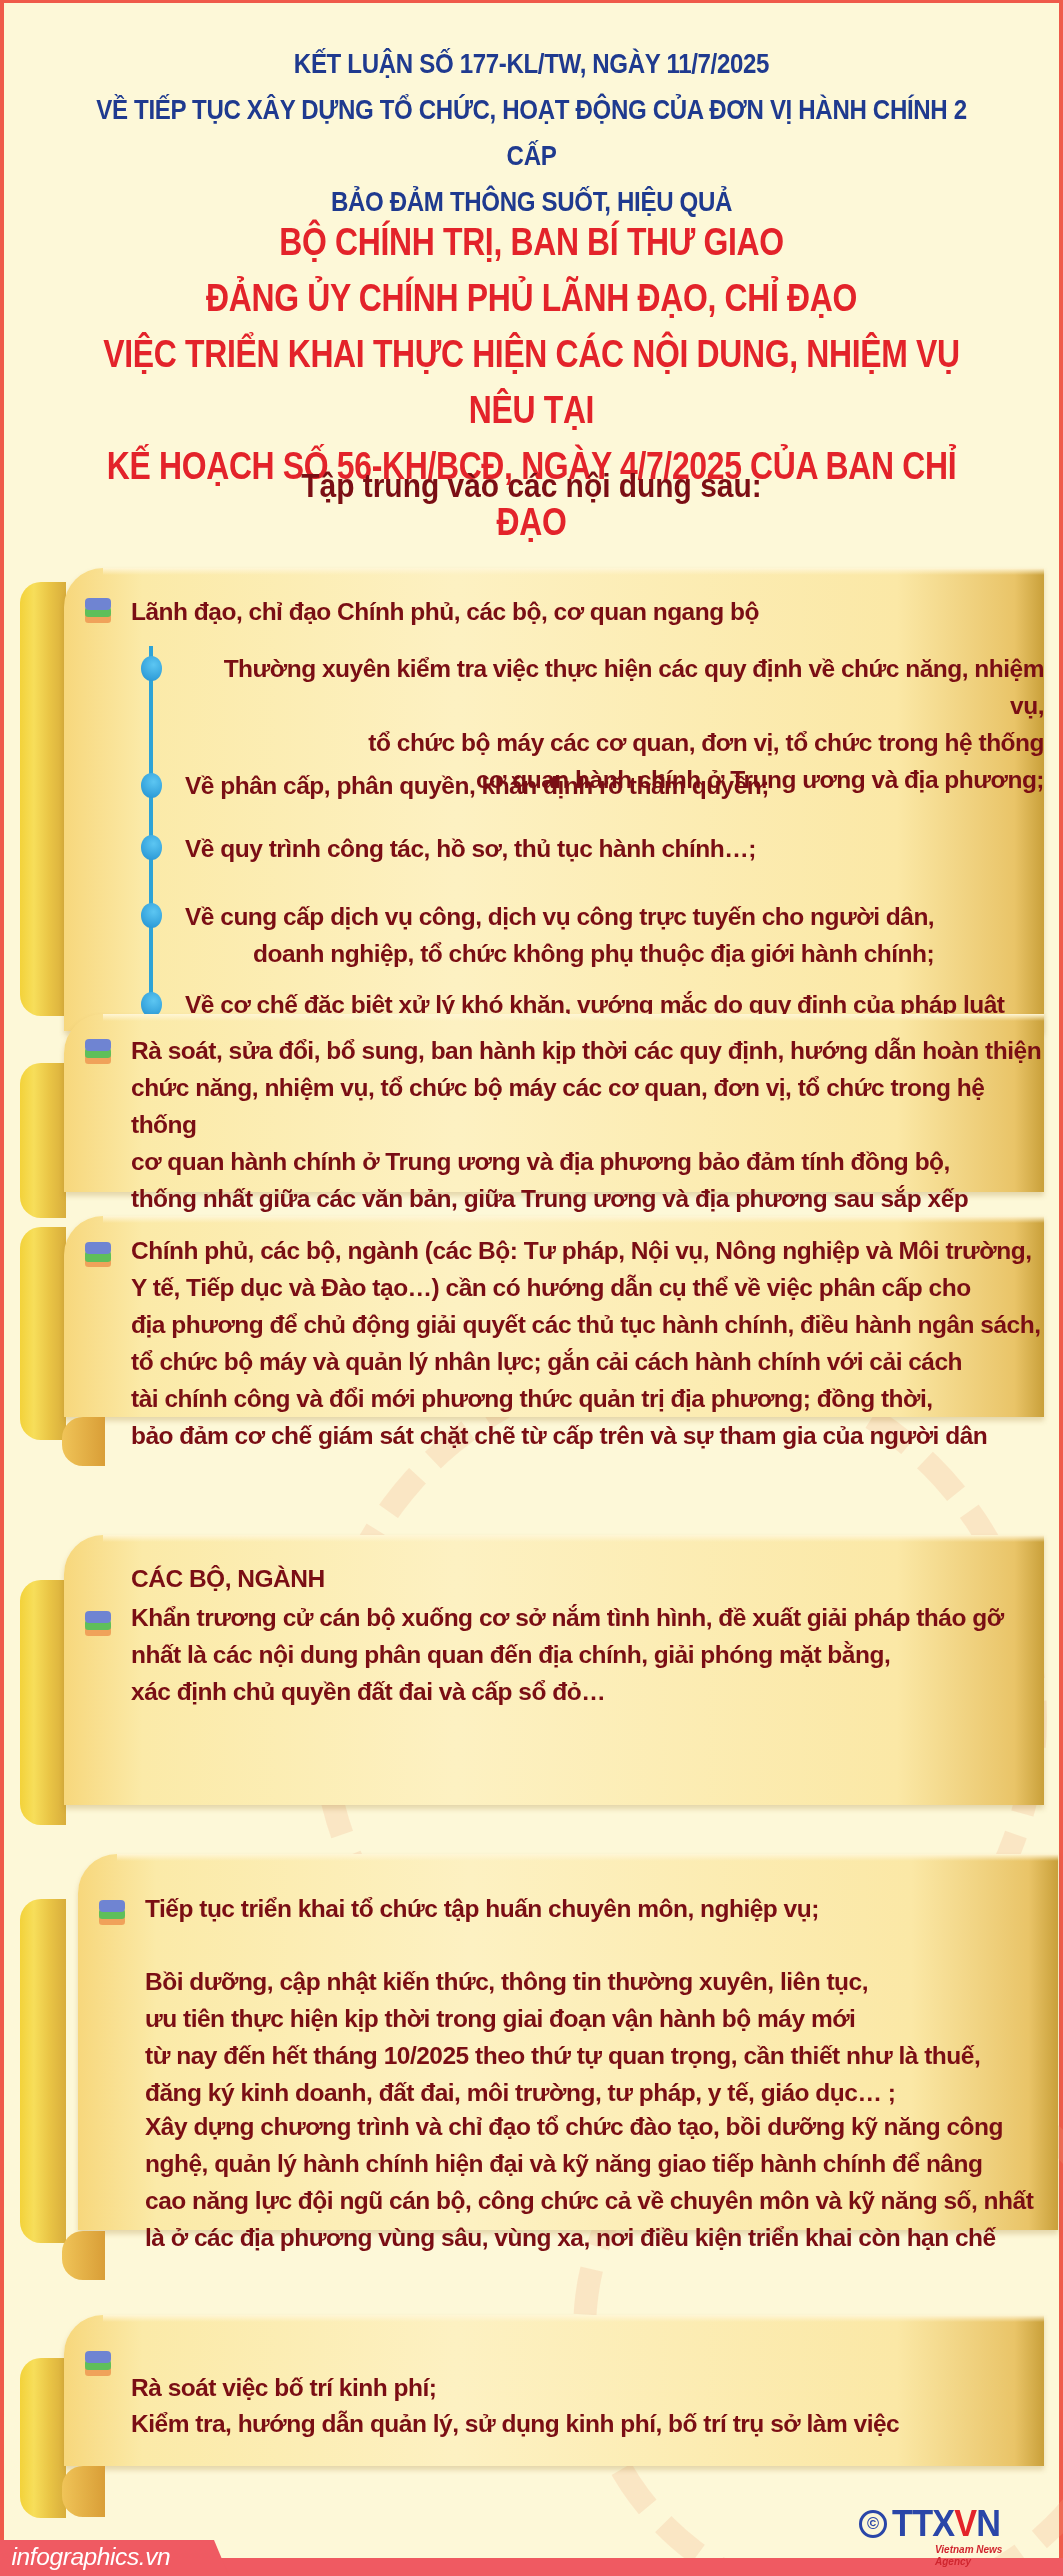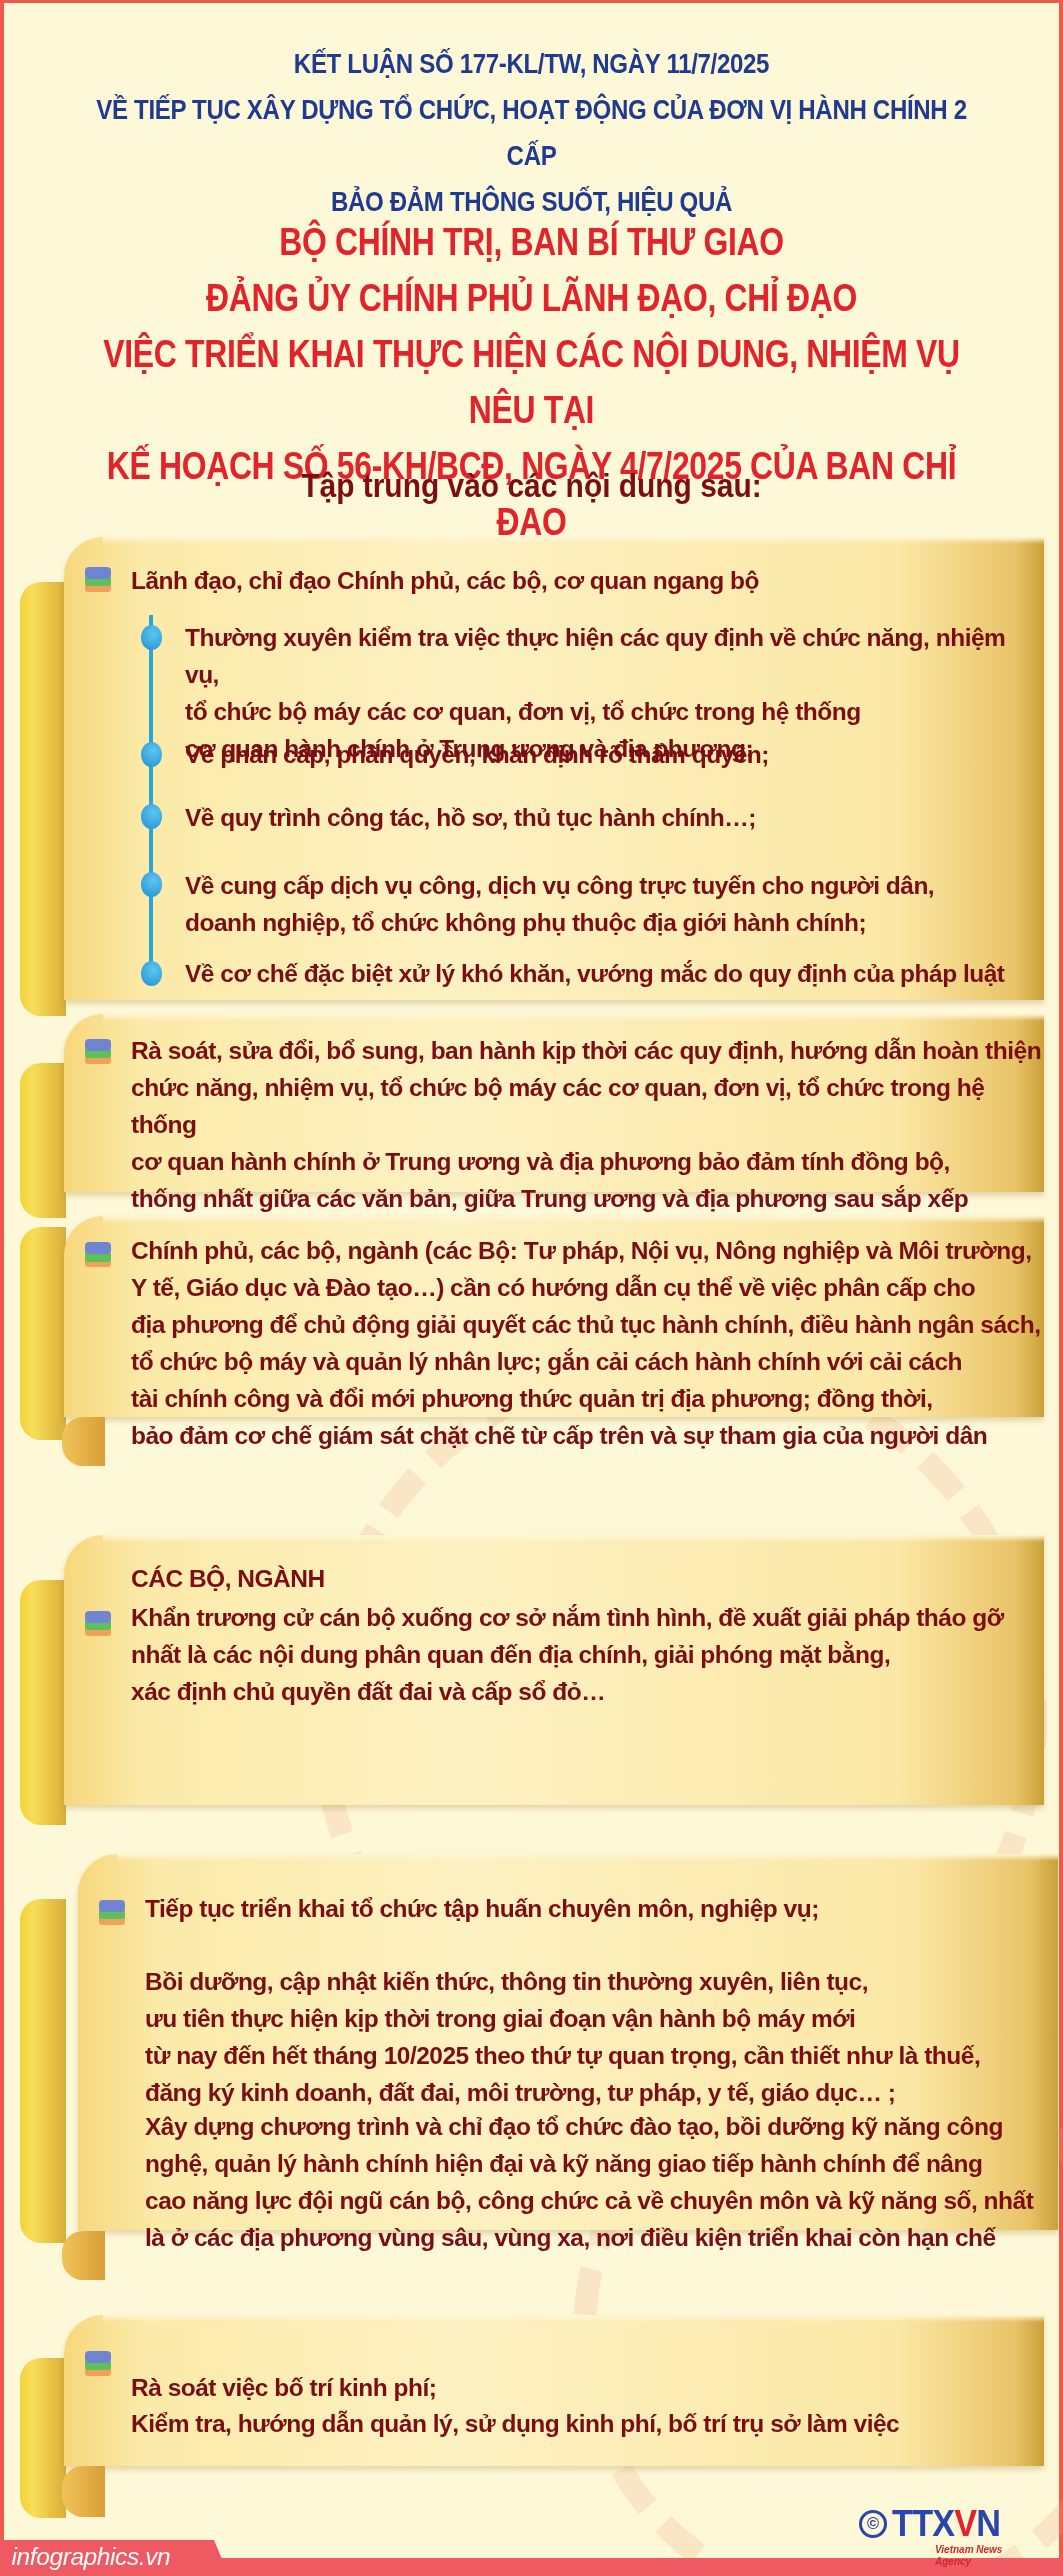--- a/index.html
+++ b/index.html
@@ -120,21 +120,21 @@
   <div class="h-red">BỘ CHÍNH TRỊ, BAN BÍ THƯ GIAO</div>
   <div class="h-red">ĐẢNG ỦY CHÍNH PHỦ LÃNH ĐẠO, CHỈ ĐẠO</div>
   <div class="h-red">VIỆC TRIỂN KHAI THỰC HIỆN CÁC NỘI DUNG, NHIỆM VỤ NÊU TẠI</div>
   <div class="h-red">KẾ HOẠCH SỐ 56-KH/BCĐ, NGÀY 4/7/2025 CỦA BAN CHỈ ĐẠO</div>
 </div>
 <div class="header" style="top:462px;">
   <div class="h-sub">Tập trung vào các nội dung sau:</div>
 </div>
 
 <div class="roll" style="top:582px; height:434px;"></div>
-<div class="panel" style="top:537px; height:463px;">
+<div class="panel" style="top:568px; height:463px;text-align:right;">
   <div class="stack-icon" style="left:19.6px; top:28px;">
       <span class="l3"></span>
       <span class="l2"></span>
       <span class="l1"></span>
     </div>
   <div class="block panel-text" style="left:67px; top:24.5px;">Lãnh đạo, chỉ đạo Chính phủ, các bộ, cơ quan ngang bộ</div>
 
   <div class="timeline-line" style="left:85px; top:78px; height:356px;"></div>
   <div class="timeline-dot" style="left:77px; top:88px;"></div>
   <div class="timeline-dot" style="left:77px; top:205px;"></div>
@@ -180,21 +180,21 @@
 
 <div class="roll" style="top:1227px; height:213px;"></div>
 <div class="panel" style="top:1216px; height:201px;">
   <div class="stack-icon" style="left:19.6px; top:24.5px;">
       <span class="l3"></span>
       <span class="l2"></span>
       <span class="l1"></span>
     </div>
   <div class="block panel-text" style="left:67px; top:16.4px;">
     <div>Chính phủ, các bộ, ngành (các Bộ: Tư pháp, Nội vụ, Nông nghiệp và Môi trường,</div>
-    <div>Y tế, Giáo dục và Đào tạo…) cần có hướng dẫn cụ thể về việc phân cấp cho</div>
+    <div>Y tế, Tiếp dục và Đào tạo…) cần có hướng dẫn cụ thể về việc phân cấp cho</div>
     <div>địa phương để chủ động giải quyết các thủ tục hành chính, điều hành ngân sách,</div>
     <div>tổ chức bộ máy và quản lý nhân lực; gắn cải cách hành chính với cải cách</div>
     <div>tài chính công và đổi mới phương thức quản trị địa phương; đồng thời,</div>
     <div>bảo đảm cơ chế giám sát chặt chẽ từ cấp trên và sự tham gia của người dân</div>
   </div>
 </div>
 <div class="roll-bottom-curl" style="top:1417px; height:49px;"></div>
 
 <div class="roll" style="top:1580px; height:245px;"></div>
 <div class="panel" style="top:1535px; height:270px;">

